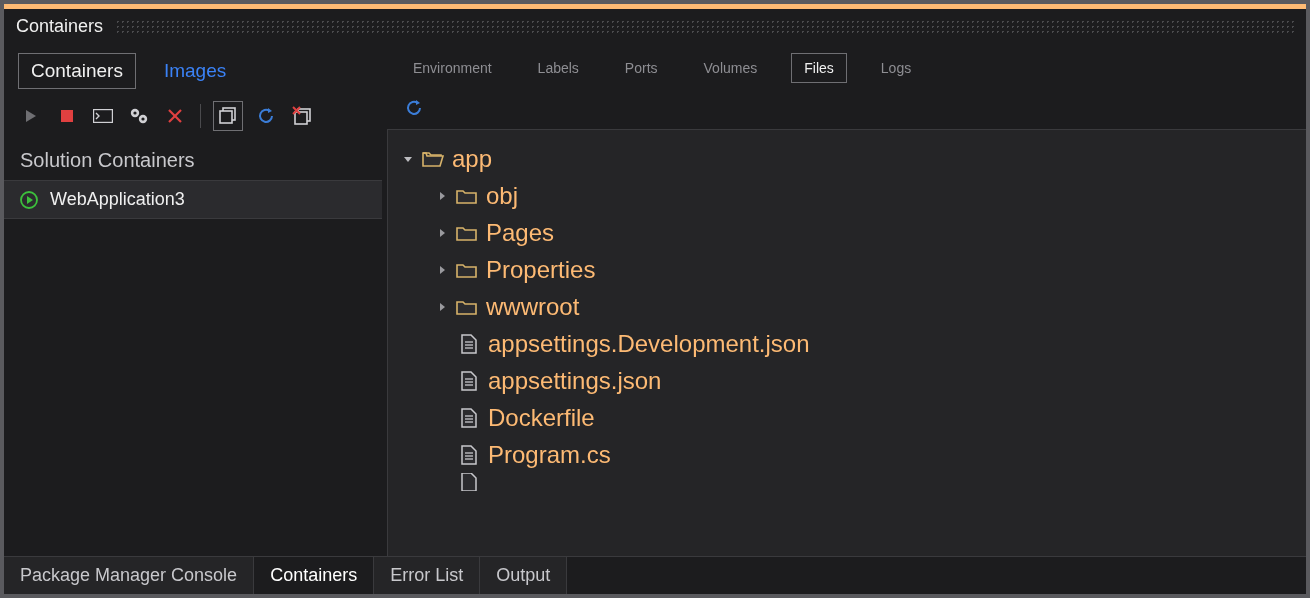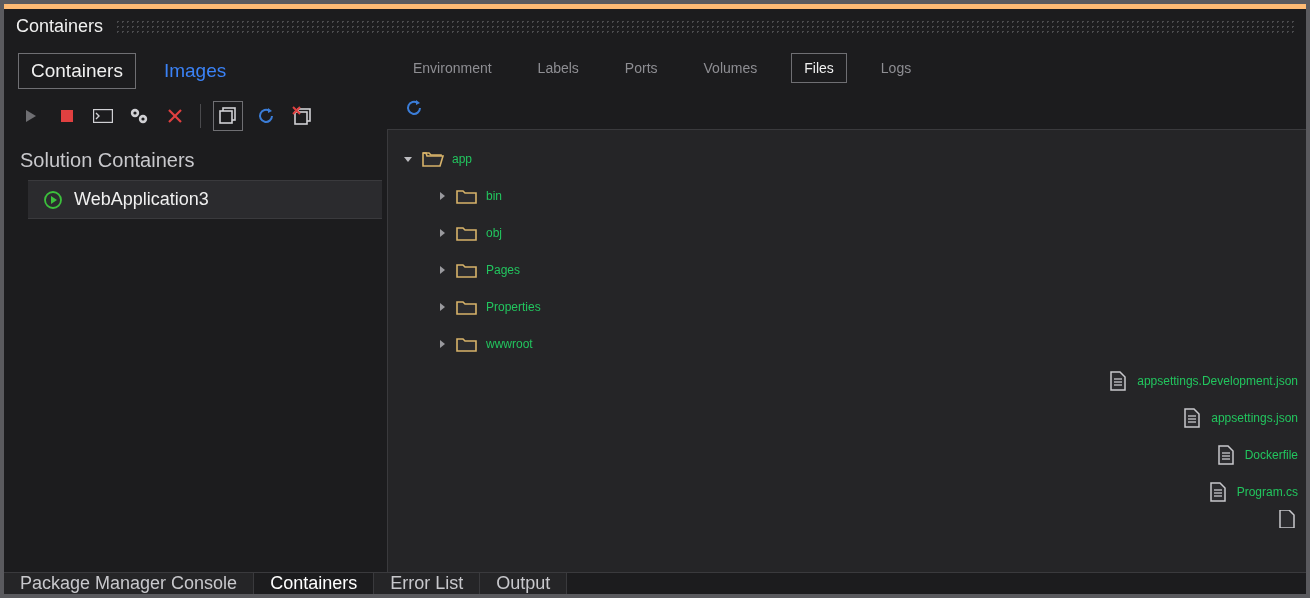--- a/index.html
+++ b/index.html
@@ -95,21 +95,20 @@
     background: #4a4a4d;
     margin: 0 2px;
   }
   .section-header {
     color: #c8c8cc;
     font-size: 20px;
     padding: 10px 16px 8px 16px;
   }
   .container-list {
     flex: 1;
-    margin-left: 24px;
   }
   .container-item {
     display: flex;
     align-items: center;
     gap: 12px;
     padding: 8px 16px;
     background: #2b2b2e;
     border-top: 1px solid #3a3a3d;
     border-bottom: 1px solid #3a3a3d;
     color: #f0f0f0;
@@ -153,22 +152,22 @@
   .content-body {
     flex: 1;
     background: #252527;
     border-top: 1px solid #3a3a3d;
     border-left: 1px solid #3a3a3d;
     margin-left: 4px;
     overflow: hidden;
   }
   .tree {
     padding: 10px 8px;
-    color: #22c55e;
-    font-size: 12px;
+    color: #fdba74;
+    font-size: 24px;
   }
   .tree-row {
     display: flex;
     align-items: center;
     height: 37px;
     gap: 8px;
     cursor: pointer;
   }
   .caret {
     width: 12px;
@@ -182,25 +181,25 @@
     color: #bcbcc0;
   }
   .folder-icon, .file-icon {
     width: 22px; height: 22px;
     display: flex; align-items: center; justify-content: center;
     flex-shrink: 0;
   }
   .tree-label { white-space: nowrap; }
   .indent-0 { padding-left: 6px; }
   .indent-1 { padding-left: 40px; }
-  .indent-2 { padding-left: 62px; justify-content: flex-end; }
+  .indent-2 { padding-left: 62px; }
 
   
   .bottom-tabs {
-    height: 22px;
+    height: 38px;
     display: flex;
     align-items: stretch;
     background: #1c1c1e;
     border-top: 1px solid #3a3a3d;
   }
   .bottom-tab {
     display: flex;
     align-items: center;
     padding: 0 16px;
     color: #c8c8cc;
@@ -336,33 +335,20 @@
             </span>
             <span class="folder-icon">
               <svg width="22" height="18" viewBox="0 0 22 18">
                     <path d="M1 3 L1 16 L18 16 L21 6 L5 6 L4 3 Z" fill="#2b2b2e" stroke="#d7b36a" stroke-width="1.6"></path>
                     <path d="M1 3 L7 3 L9 5 L19 5 L19 6" fill="none" stroke="#d7b36a" stroke-width="1.6"></path>
                   </svg>
             </span>
             <span class="tree-label">app</span>
           </div>
 
-          <div class="tree-row indent-1">
-            <span class="caret">
-                  <svg width="10" height="10" viewBox="0 0 10 10">
-                    <polygon points="3,1 8,5 3,9" fill="#9a9a9e"></polygon>
-                  </svg>
-                </span>
-            <span class="folder-icon">
-                  <svg width="22" height="18" viewBox="0 0 22 18">
-                    <path d="M1 4 L1 16 L20 16 L20 6 L9 6 L7 4 Z" fill="#2b2b2e" stroke="#d7b36a" stroke-width="1.6"></path>
-                  </svg>
-                </span>
-            <span class="tree-label">bin</span>
-          </div>
 
           <div class="tree-row indent-1">
             <span class="caret">
                   <svg width="10" height="10" viewBox="0 0 10 10">
                     <polygon points="3,1 8,5 3,9" fill="#9a9a9e"></polygon>
                   </svg>
                 </span>
             <span class="folder-icon">
                   <svg width="22" height="18" viewBox="0 0 22 18">
                     <path d="M1 4 L1 16 L20 16 L20 6 L9 6 L7 4 Z" fill="#2b2b2e" stroke="#d7b36a" stroke-width="1.6"></path>

